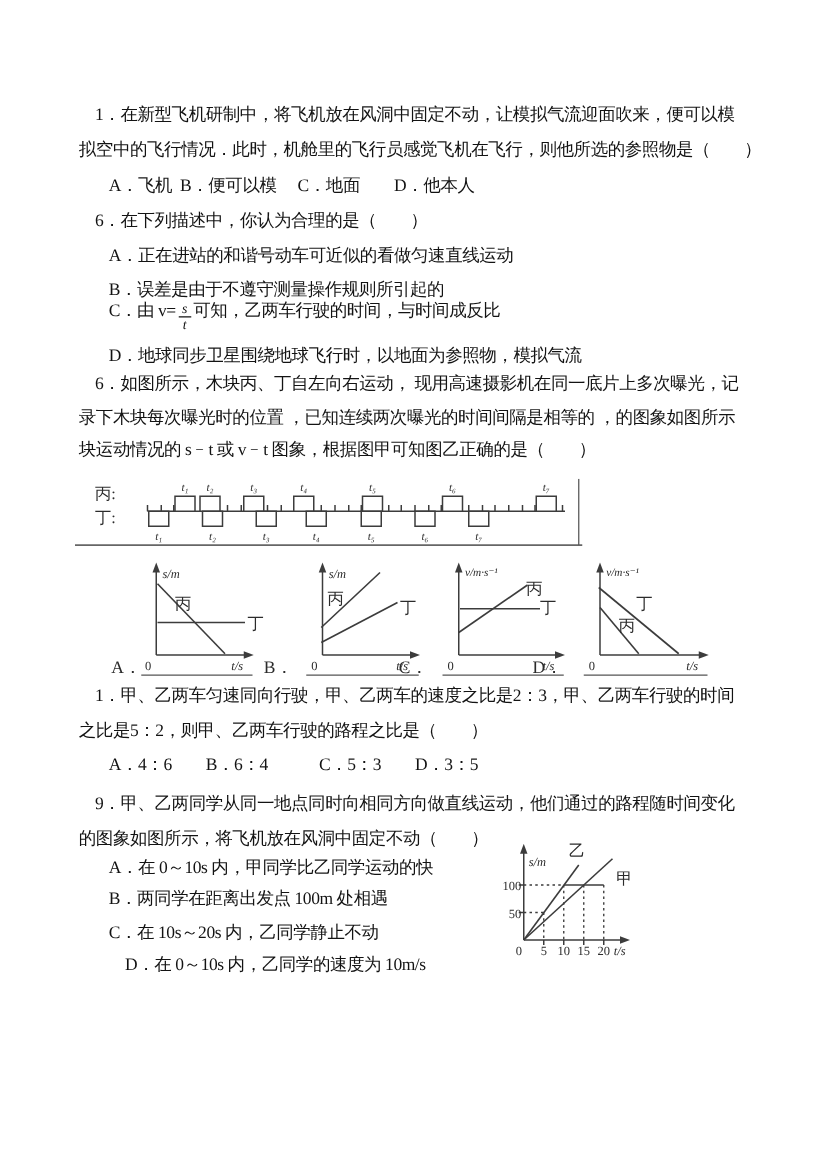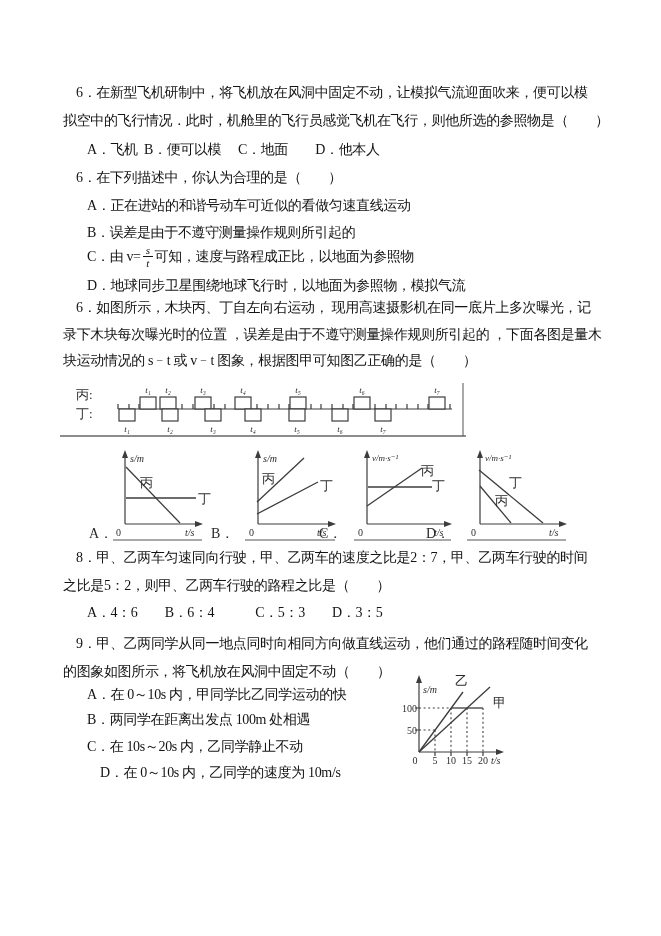--- a/index.html
+++ b/index.html
@@ -16,43 +16,43 @@
   .blk{fill:#fff;stroke:#3c3c3c;stroke-width:1.2}
   .ah{fill:#3c3c3c}
   text.cn{font-size:13px}
   text.axl{font-size:10px;font-style:italic}
   text.axl2{font-size:9px;font-style:italic}
   text.num{font-size:10px}
   text.tl{font-size:9px;font-style:italic;text-anchor:middle}
   text.mid{text-anchor:middle}
   text.end{text-anchor:end}
   text.letter{font-size:14px}
-  .fracline{display:flex;align-items:center;height:30px}
+  .fracline{display:flex;height:30px}
   .frac{display:inline-block;vertical-align:middle;text-align:center;font-style:italic;
         font-size:11px;line-height:12px;margin:0 2px}
   .fn{display:block;border-bottom:1px solid #131313;padding:0 3px}
   .fd{display:block}
 </style>
 </head>
 <body>
 
-<div class="t" style="left:76px;top:84px">6．在新型飞机研制中，将飞机放在风洞中固定不动，让模拟气流迎面吹来，便可以模</div>
+<div class="t" style="left:76px;top:84px">1．在新型飞机研制中，将飞机放在风洞中固定不动，让模拟气流迎面吹来，便可以模</div>
 <div class="t" style="left:63px;top:112px">拟空中的飞行情况．此时，机舱里的飞行员感觉飞机在飞行，则他所选的参照物是（　　）</div>
 <div class="t" style="left:87px;top:141px">A．飞机  B．便可以模　 C．地面　　D．他本人</div>
 
 <div class="t" style="left:76px;top:169px">6．在下列描述中，你认为合理的是（　　）</div>
 <div class="t" style="left:87px;top:197px">A．正在进站的和谐号动车可近似的看做匀速直线运动</div>
 <div class="t" style="left:87px;top:224px">B．误差是由于不遵守测量操作规则所引起的</div>
 <div class="t fracline" style="left:87px;top:241px">
-  <span>C．由 v=</span><span class="frac"><span class="fn">s</span><span class="fd">t</span></span><span>可知，速度与路程成正比，以地面为参照物</span>
+  <span>C．由 v=</span><span class="frac"><span class="fn">s</span><span class="fd">t</span></span><span>可知，乙两车行驶的时间，与时间成反比</span>
 </div>
 <div class="t" style="left:87px;top:277px">D．地球同步卫星围绕地球飞行时，以地面为参照物，模拟气流</div>
 
 <div class="t" style="left:76px;top:299px">6．如图所示，木块丙、丁自左向右运动， 现用高速摄影机在同一底片上多次曝光，记</div>
-<div class="t" style="left:63px;top:326px">录下木块每次曝光时的位置 ，误差是由于不遵守测量操作规则所引起的 ，下面各图是量木</div>
+<div class="t" style="left:63px;top:326px">录下木块每次曝光时的位置 ，已知连续两次曝光的时间间隔是相等的 ，的图象如图所示</div>
 <div class="t" style="left:63px;top:352px">块运动情况的 s﹣t 或 v﹣t 图象，根据图甲可知图乙正确的是（　　）</div>
 
 <svg class="fig" style="left:60px;top:383px" width="406" height="56" viewBox="0 0 406 56">
   <text x="16" y="16" class="cn">丙:</text>
   <text x="16" y="35" class="cn">丁:</text>
 
   <line x1="58" y1="26" x2="392" y2="26" class="ax"></line>
   <path class="ax" d="M58 26v-5M69 26v-5M79 26v-5M90 26v-5M101 26v-5M112 26v-5M122 26v-5M133 26v-5M144 26v-5M154 26v-5M165 26v-5M176 26v-5M186 26v-5M197 26v-5M208 26v-5M219 26v-5M229 26v-5M240 26v-5M251 26v-5M261 26v-5M272 26v-5M283 26v-5M293 26v-5M304 26v-5M315 26v-5M326 26v-5M336 26v-5M347 26v-5M358 26v-5M368 26v-5M379 26v-5M390 26v-5"></path>
 
   <g>
@@ -157,21 +157,21 @@
     <line x1="395" y1="41" x2="426" y2="78" class="cv"></line>
     <text x="424" y="42" class="cn">丁</text>
     <text x="410" y="60" class="cn">丙</text>
     <text x="386" y="91" class="num">0</text>
     <text x="464" y="91" class="axl">t/s</text>
     <line x1="382" y1="95" x2="481" y2="95" class="ul"></line>
     <text x="341" y="93" class="letter">D．</text>
   </g>
 </svg>
 
-<div class="t" style="left:76px;top:549px">8．甲、乙两车匀速同向行驶，甲、乙两车的速度之比是2：7，甲、乙两车行驶的时间</div>
+<div class="t" style="left:76px;top:549px">1．甲、乙两车匀速同向行驶，甲、乙两车的速度之比是2：3，甲、乙两车行驶的时间</div>
 <div class="t" style="left:63px;top:577px">之比是5：2，则甲、乙两车行驶的路程之比是（　　）</div>
 <div class="t" style="left:87px;top:604px">A．4：6　　B．6：4　　　C．5：3　　D．3：5</div>
 
 <div class="t" style="left:76px;top:635px">9．甲、乙两同学从同一地点同时向相同方向做直线运动，他们通过的路程随时间变化</div>
 <div class="t" style="left:63px;top:663px">的图象如图所示，将飞机放在风洞中固定不动（　　）</div>
 <div class="t" style="left:87px;top:686px">A．在 0～10s 内，甲同学比乙同学运动的快</div>
 <div class="t" style="left:87px;top:711px">B．两同学在距离出发点 100m 处相遇</div>
 <div class="t" style="left:87px;top:738px">C．在 10s～20s 内，乙同学静止不动</div>
 <div class="t" style="left:100px;top:764px">D．在 0～10s 内，乙同学的速度为 10m/s</div>
 

